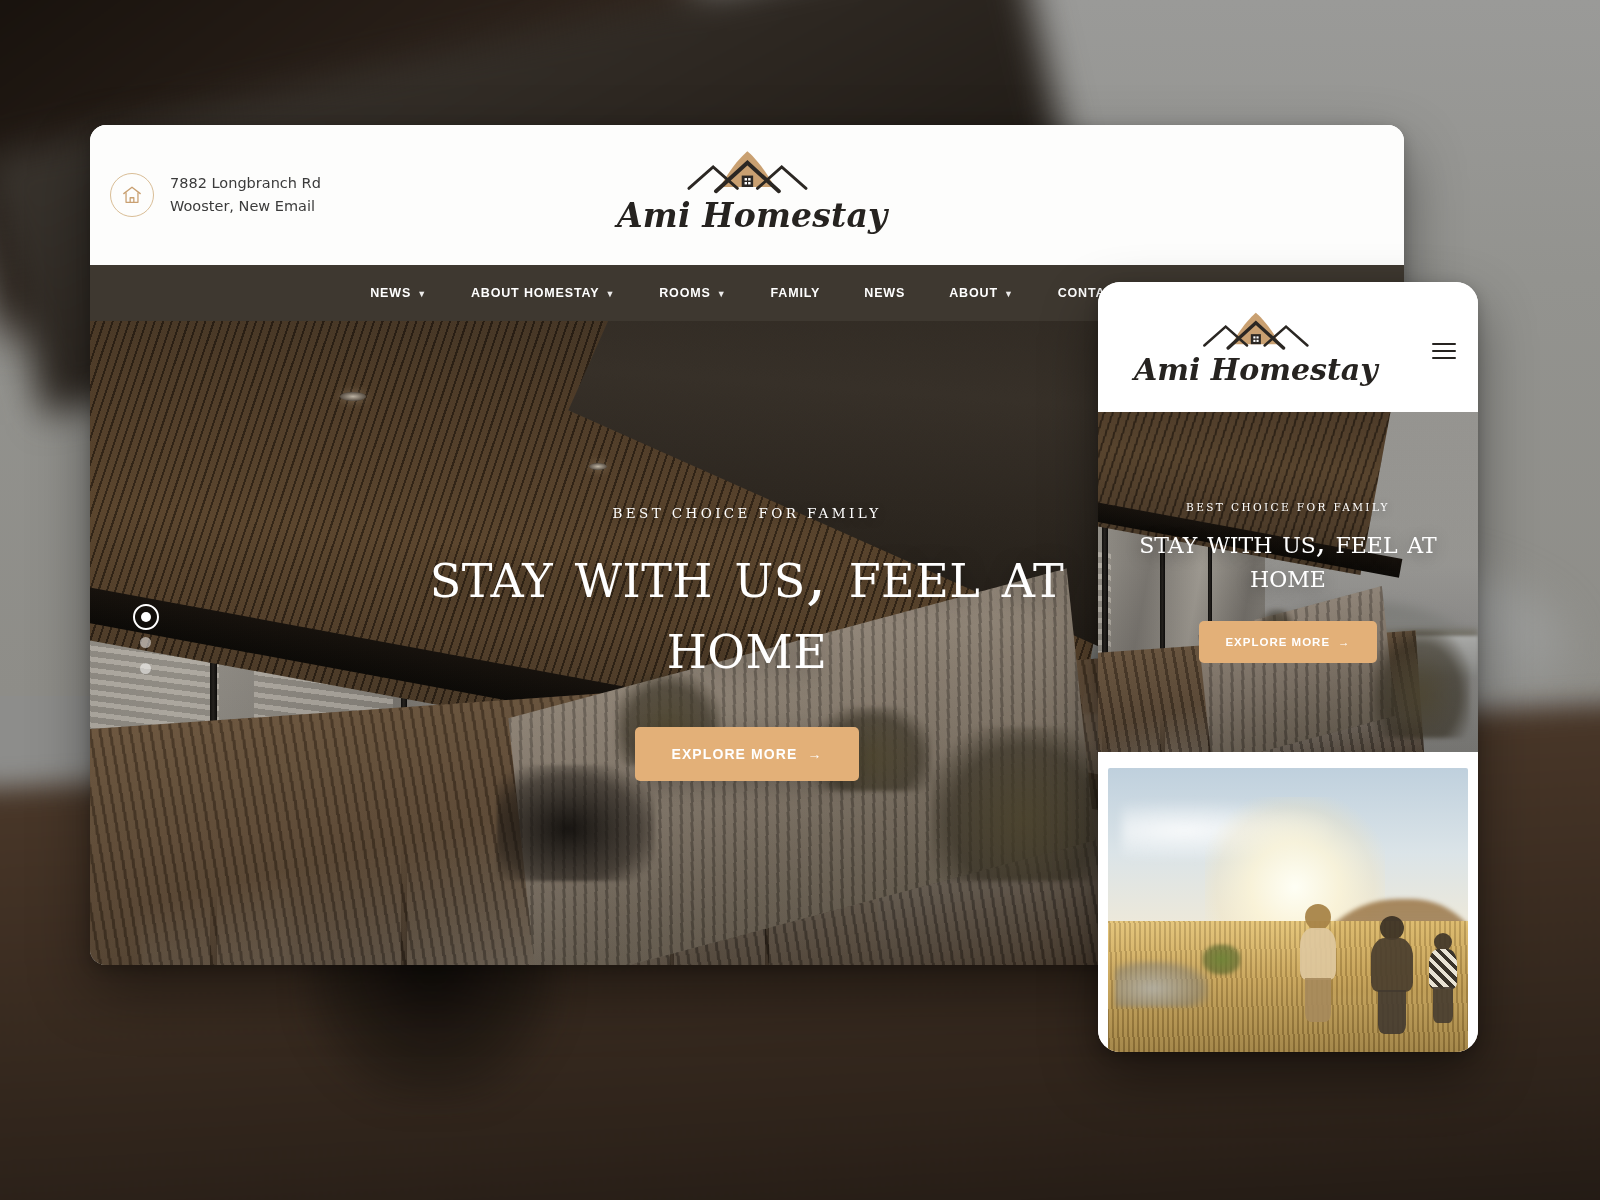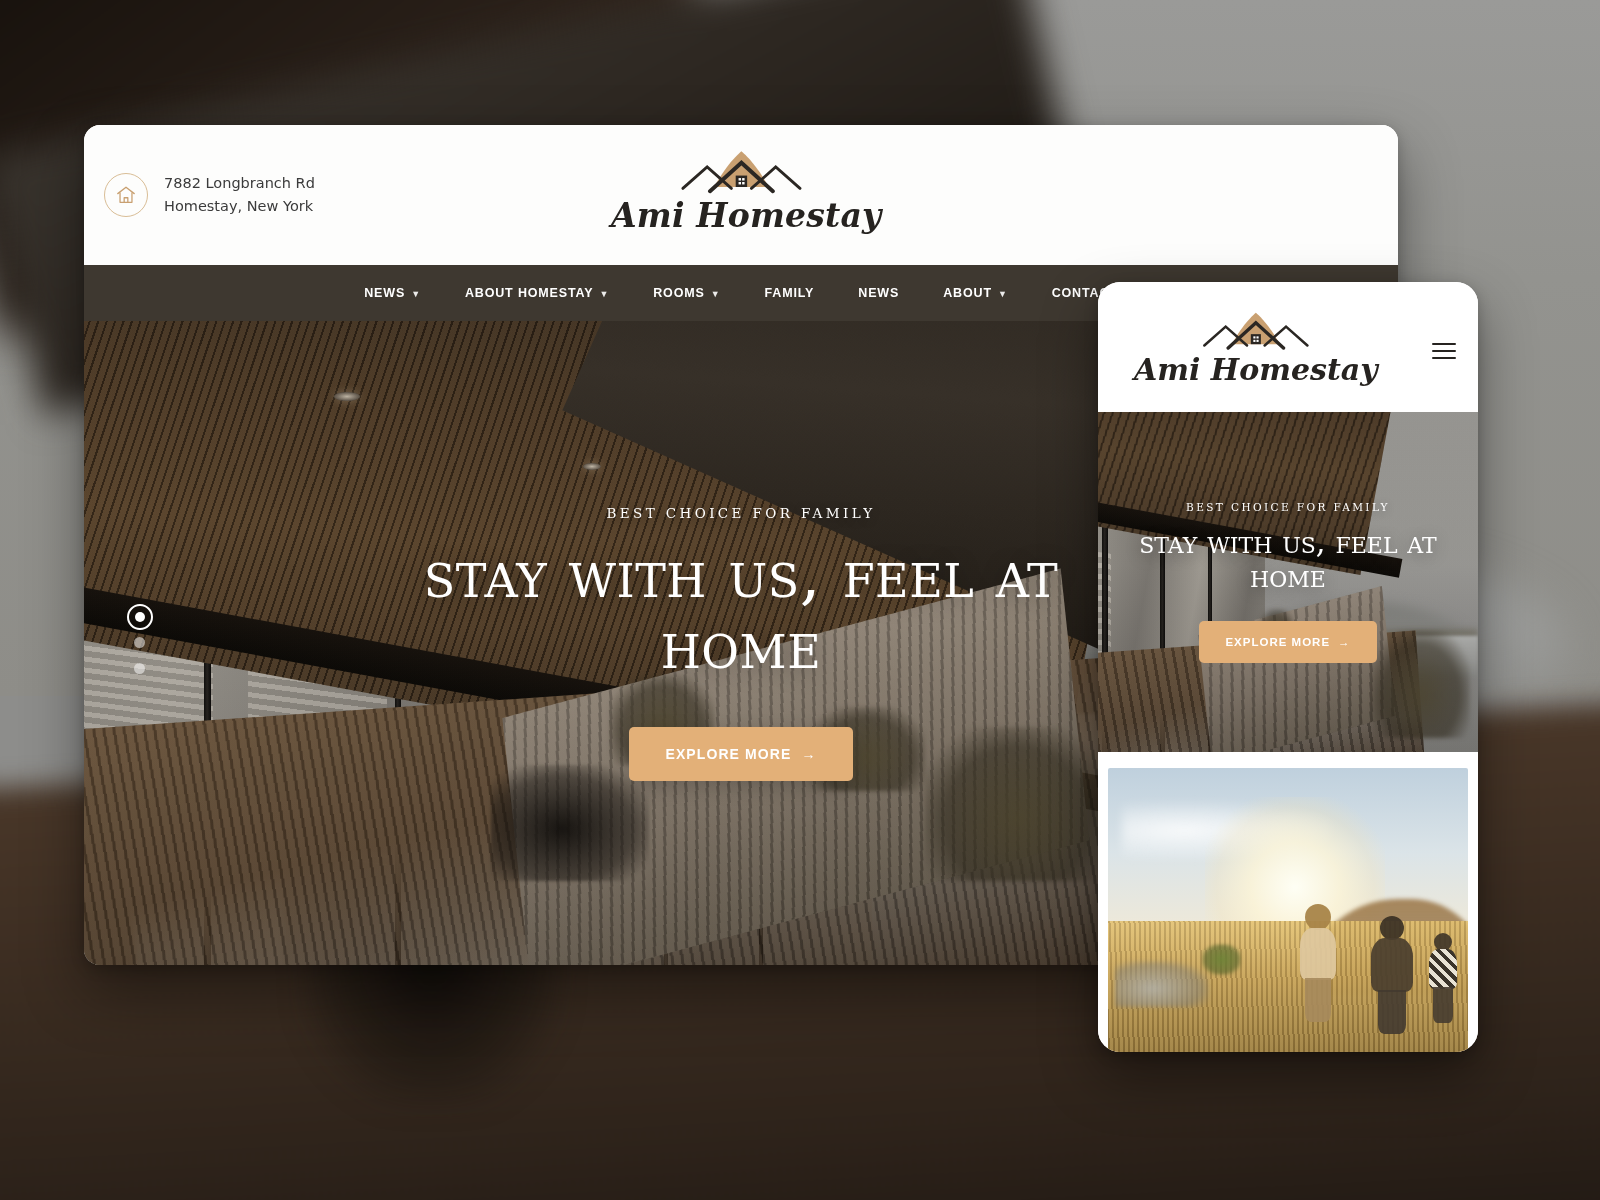--- a/index.html
+++ b/index.html
@@ -89,21 +89,21 @@
     right: 2%; top: 46%;
     width: 36%; height: 16%;
     background: linear-gradient(180deg, rgba(170,172,172,.75), rgba(140,142,142,.3));
     filter: blur(22px);
     border-radius: 50%;
   }
 
   
   .desktop-panel {
     position: absolute;
-    left: 84px; top: 125px;
+    left: 90px; top: 125px;
     width: 1314px; height: 840px;
     border-radius: 16px;
     overflow: hidden;
     background: #fff;
     box-shadow: 0 26px 60px rgba(0,0,0,.42), 0 4px 14px rgba(0,0,0,.22);
   }
 
   
   .topbar {
     height: 140px;
@@ -637,21 +637,21 @@
     <div class="info-block addr">
       <span class="icon-circle">
         <svg width="22" height="22" viewBox="0 0 24 24" fill="none" stroke="#c9a071" stroke-width="1.4" stroke-linecap="round" stroke-linejoin="round">
           <path d="M3 10.5 12 3.5l9 7"></path>
           <path d="M5.5 9.6V20h13V9.6"></path>
           <path d="M10 20v-5h4v5"></path>
         </svg>
       </span>
       <span class="info-lines">
         <span class="l1">7882 Longbranch Rd</span>
-        <span class="l2">Homestay, New York</span>
+        <span class="l2">Wooster, New Email</span>
       </span>
     </div>
 
 
     <div class="logo">
       <svg class="logo-mark" viewBox="0 0 200 70">
         <path d="M62 56 C 80 22, 100 6, 100 6 C 100 6, 120 22, 138 56 Z" fill="#c9a071"></path>
         <path d="M18 58 L52 28 L86 58" fill="none" stroke="#2b2723" stroke-width="4" stroke-linecap="round"></path>
         <path d="M114 58 L148 28 L182 58" fill="none" stroke="#2b2723" stroke-width="4" stroke-linecap="round"></path>
         <path d="M56 62 L100 22 L144 62" fill="none" stroke="#2b2723" stroke-width="5.5" stroke-linecap="round"></path>

